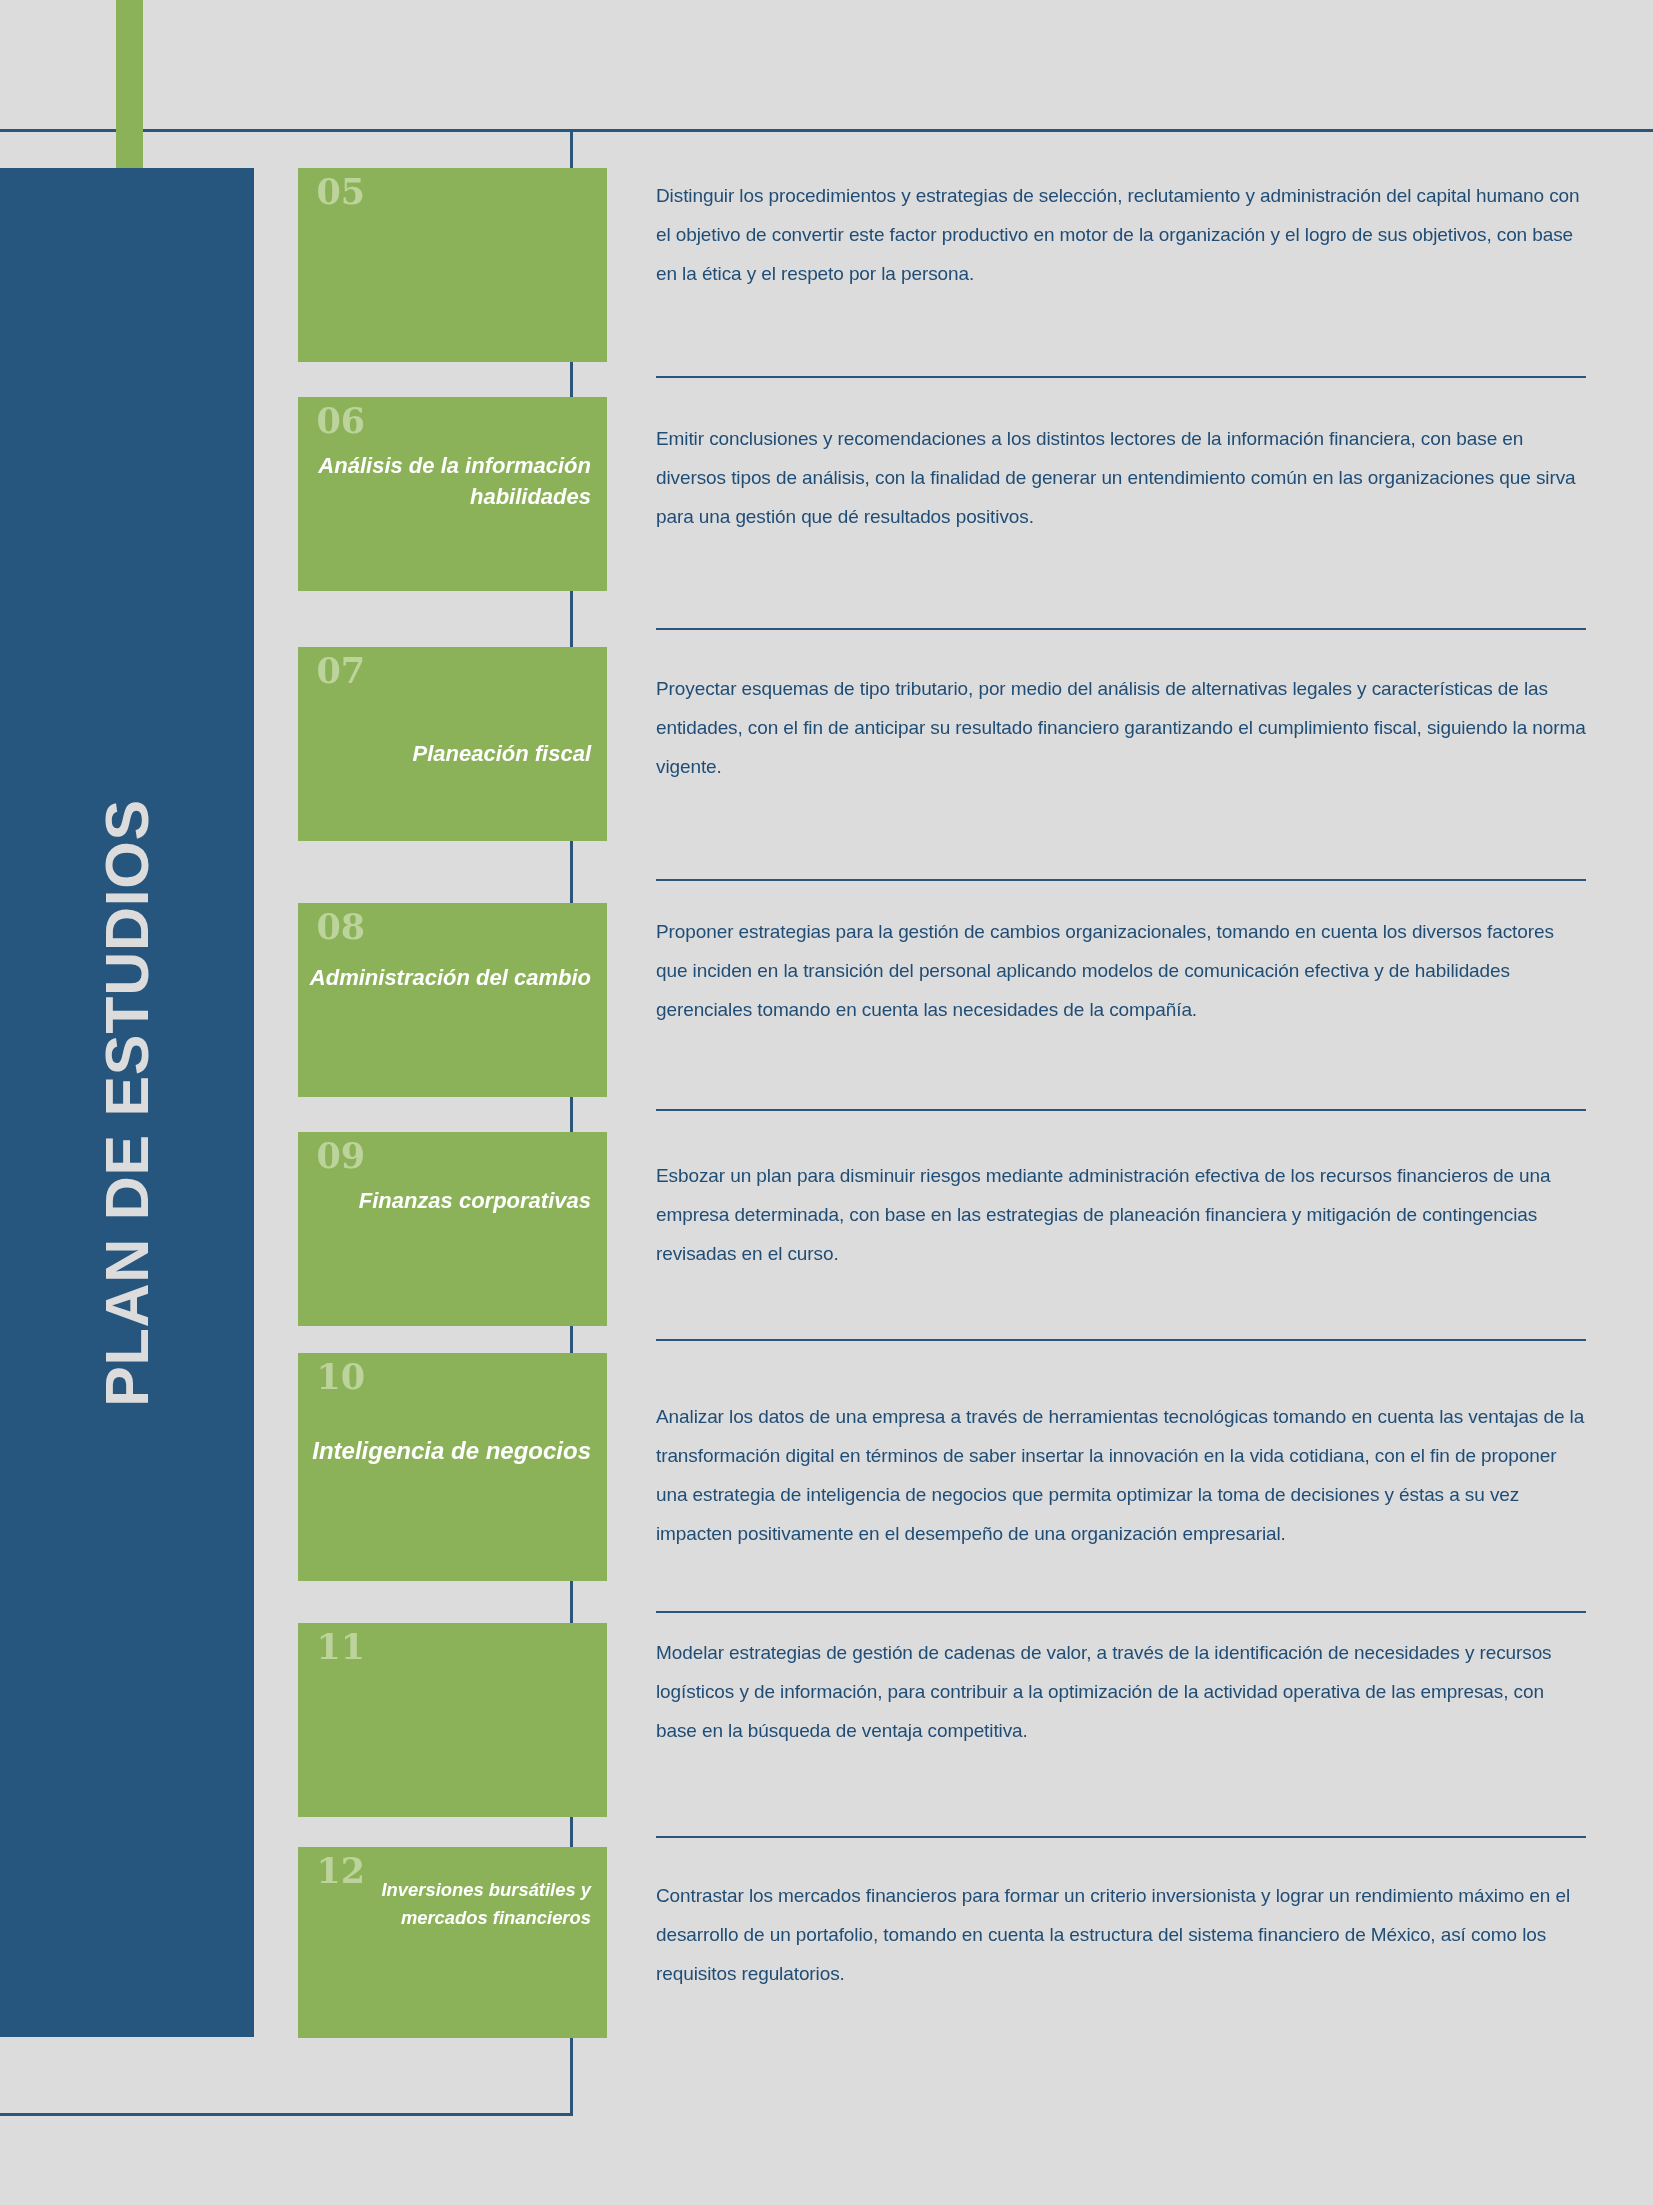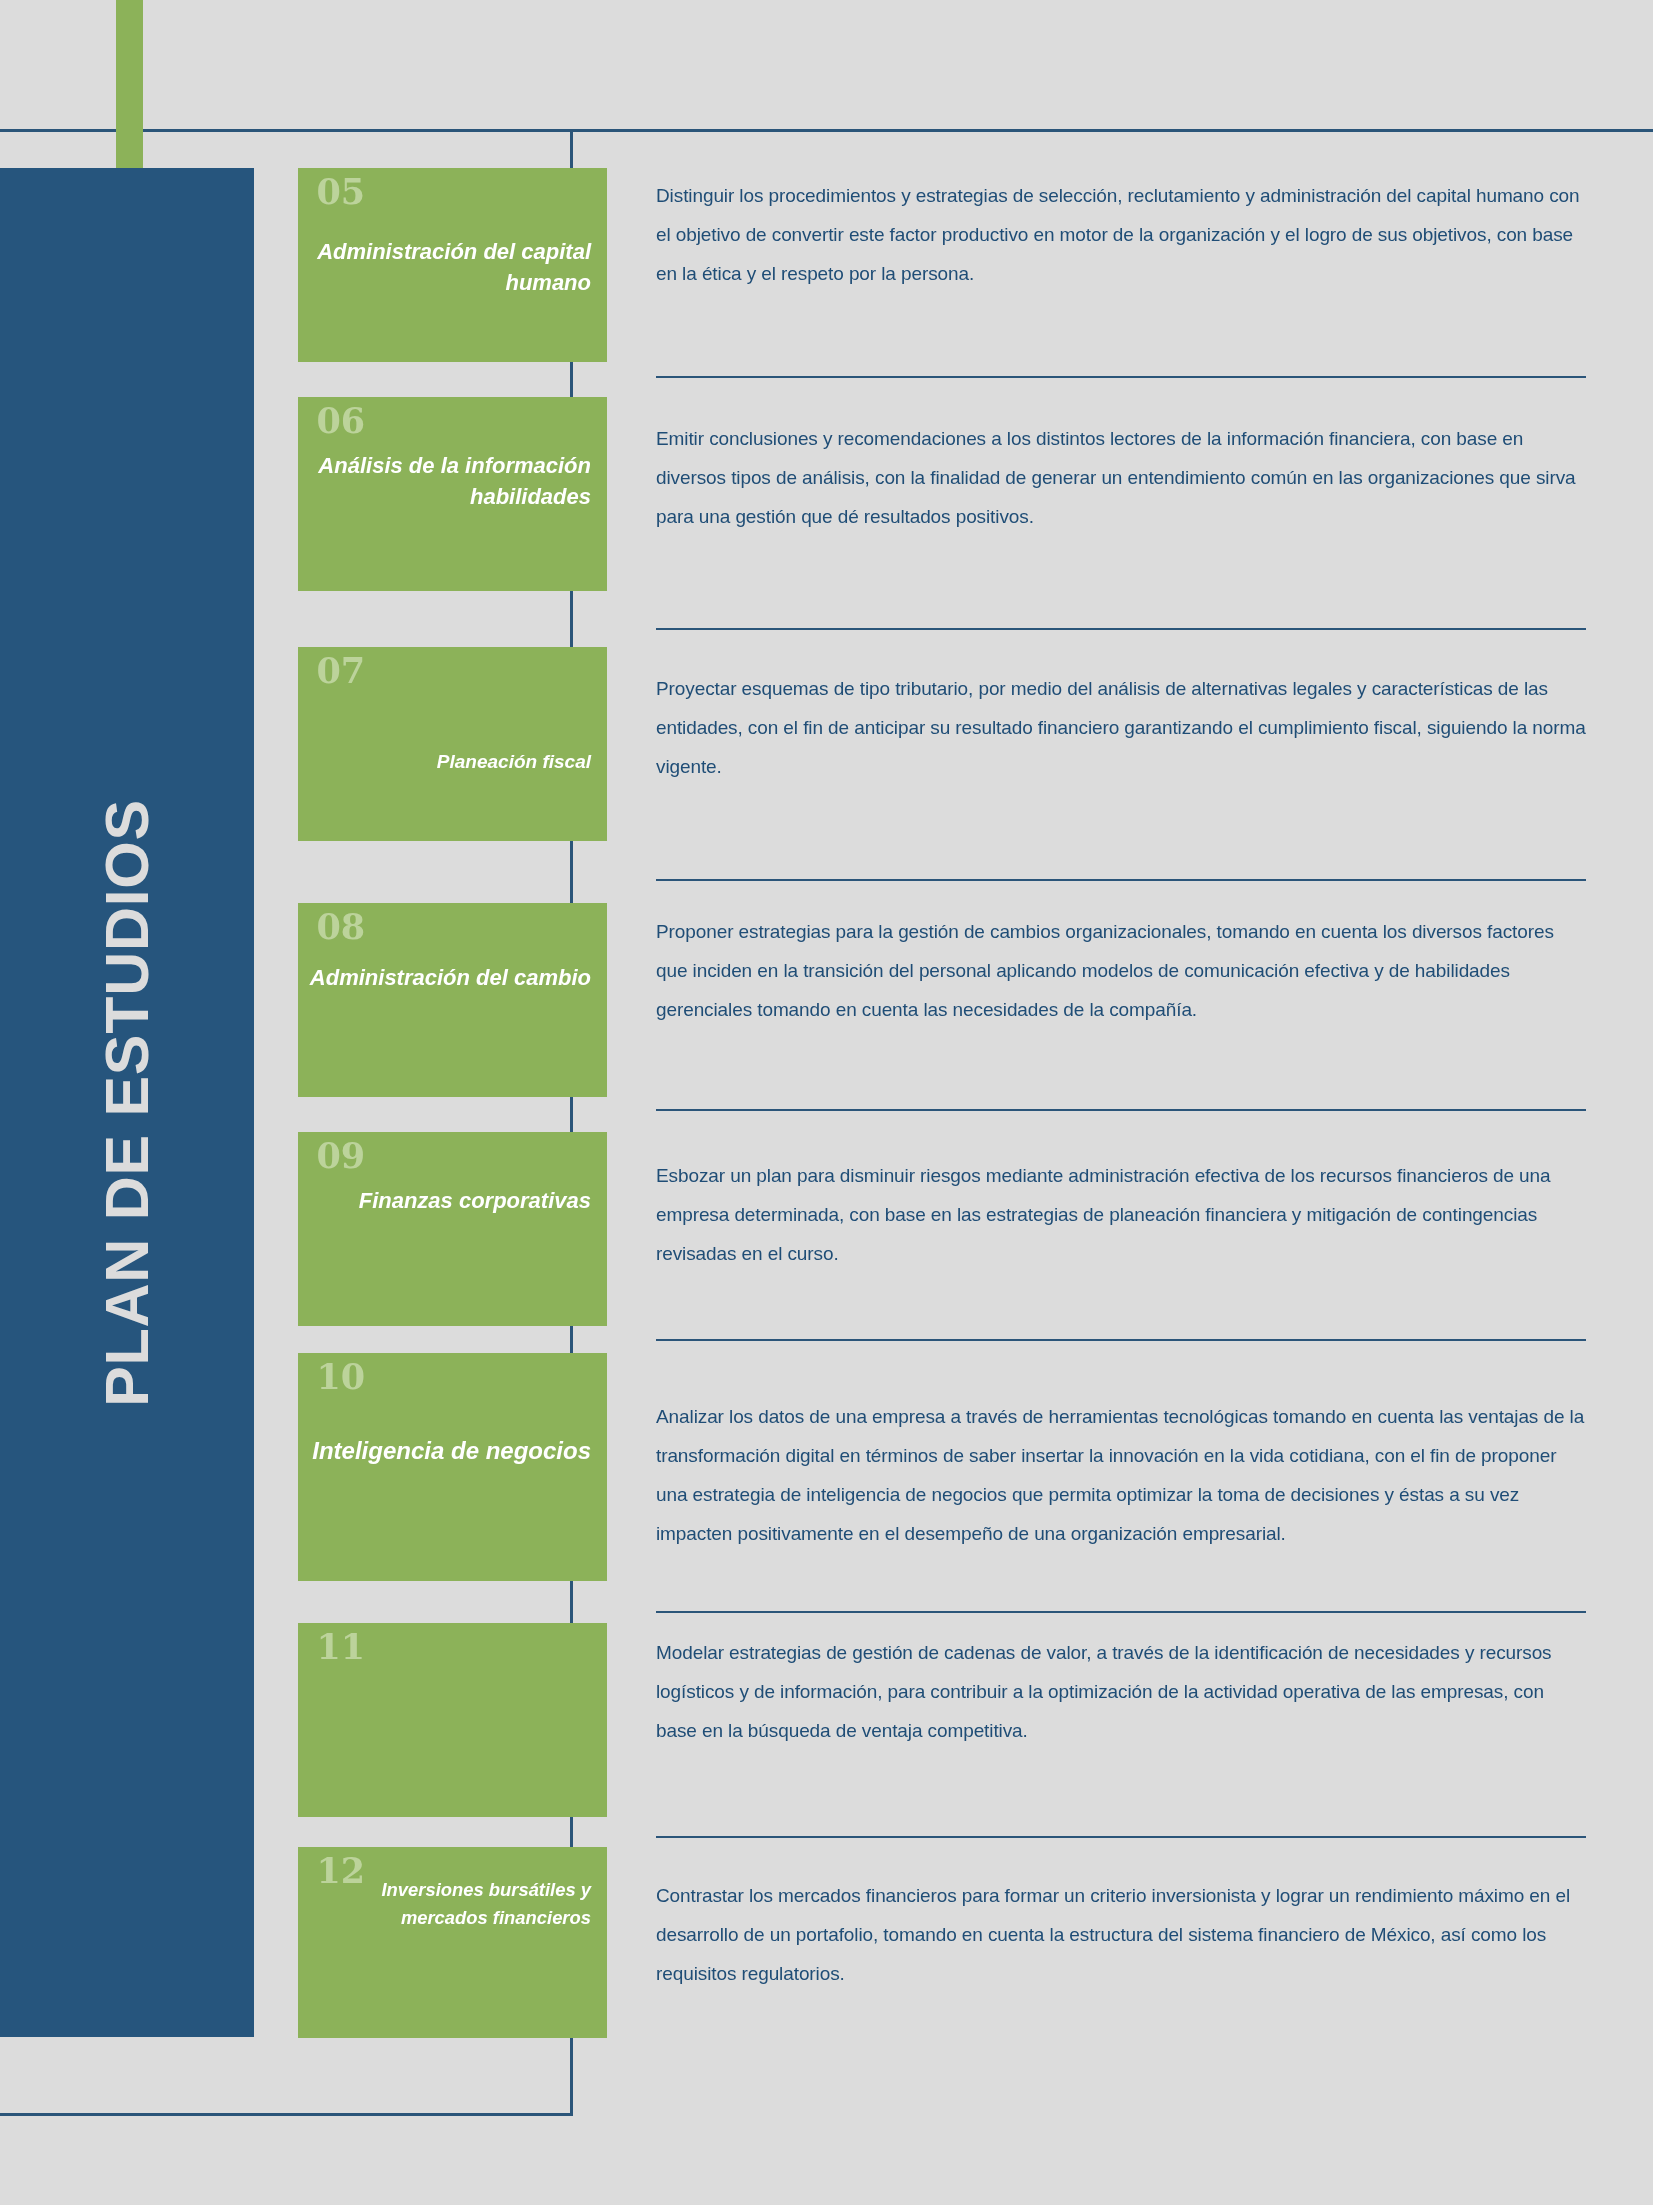--- a/index.html
+++ b/index.html
@@ -104,33 +104,32 @@
 <div id="frame-bottom-line"></div>
 <div id="green-accent-bar"></div>
 <div id="blue-panel"></div>
 <div id="sidebar-title">
   <span>PLAN DE ESTUDIOS</span>
 </div>
 
 <div id="rows">
     <div class="chip" style="top: 168px; height: 194px; text-decoration: underline;">
       <div class="num">05</div>
-      <div class="ctitle" style="top: 68px; font-size: 22px; line-height: 31px;">Administración del capital humano</div>
     </div>
     <div class="desc" style="top: 176px;">Distinguir los procedimientos y estrategias de selección, reclutamiento y administración del capital humano con el objetivo de convertir este factor productivo en motor de la organización y el logro de sus objetivos, con base en la ética y el respeto por la persona.</div>
     <div class="divider" style="top: 376px;"></div>
     <div class="chip" style="top: 397px; height: 194px;">
       <div class="num">06</div>
       <div class="ctitle" style="top: 53px; font-size: 22px; line-height: 31px;">Análisis de la información habilidades</div>
     </div>
     <div class="desc" style="top: 419px;">Emitir conclusiones y recomendaciones a los distintos lectores de la información financiera, con base en diversos tipos de análisis, con la finalidad de generar un entendimiento común en las organizaciones que sirva para una gestión que dé resultados positivos.</div>
     <div class="divider" style="top: 628px;"></div>
     <div class="chip" style="top: 647px; height: 194px;">
       <div class="num">07</div>
-      <div class="ctitle" style="top: 99px; font-size: 19px; line-height: 31px;">Planeación fiscal</div>
+      <div class="ctitle" style="top: 91px; font-size: 22px; line-height: 31px;">Planeación fiscal</div>
     </div>
     <div class="desc" style="top: 669px;">Proyectar esquemas de tipo tributario, por medio del análisis de alternativas legales y características de las entidades, con el fin de anticipar su resultado financiero garantizando el cumplimiento fiscal, siguiendo la norma vigente.</div>
     <div class="divider" style="top: 879px;"></div>
     <div class="chip" style="top: 903px; height: 194px;">
       <div class="num">08</div>
       <div class="ctitle" style="top: 59px; font-size: 22px; line-height: 31px;">Administración del cambio</div>
     </div>
     <div class="desc" style="top: 912px;">Proponer estrategias para la gestión de cambios organizacionales, tomando en cuenta los diversos factores que inciden en la transición del personal aplicando modelos de comunicación efectiva y de habilidades gerenciales tomando en cuenta las necesidades de la compañía.</div>
     <div class="divider" style="top: 1109px;"></div>
     <div class="chip" style="top: 1132px; height: 194px;">

